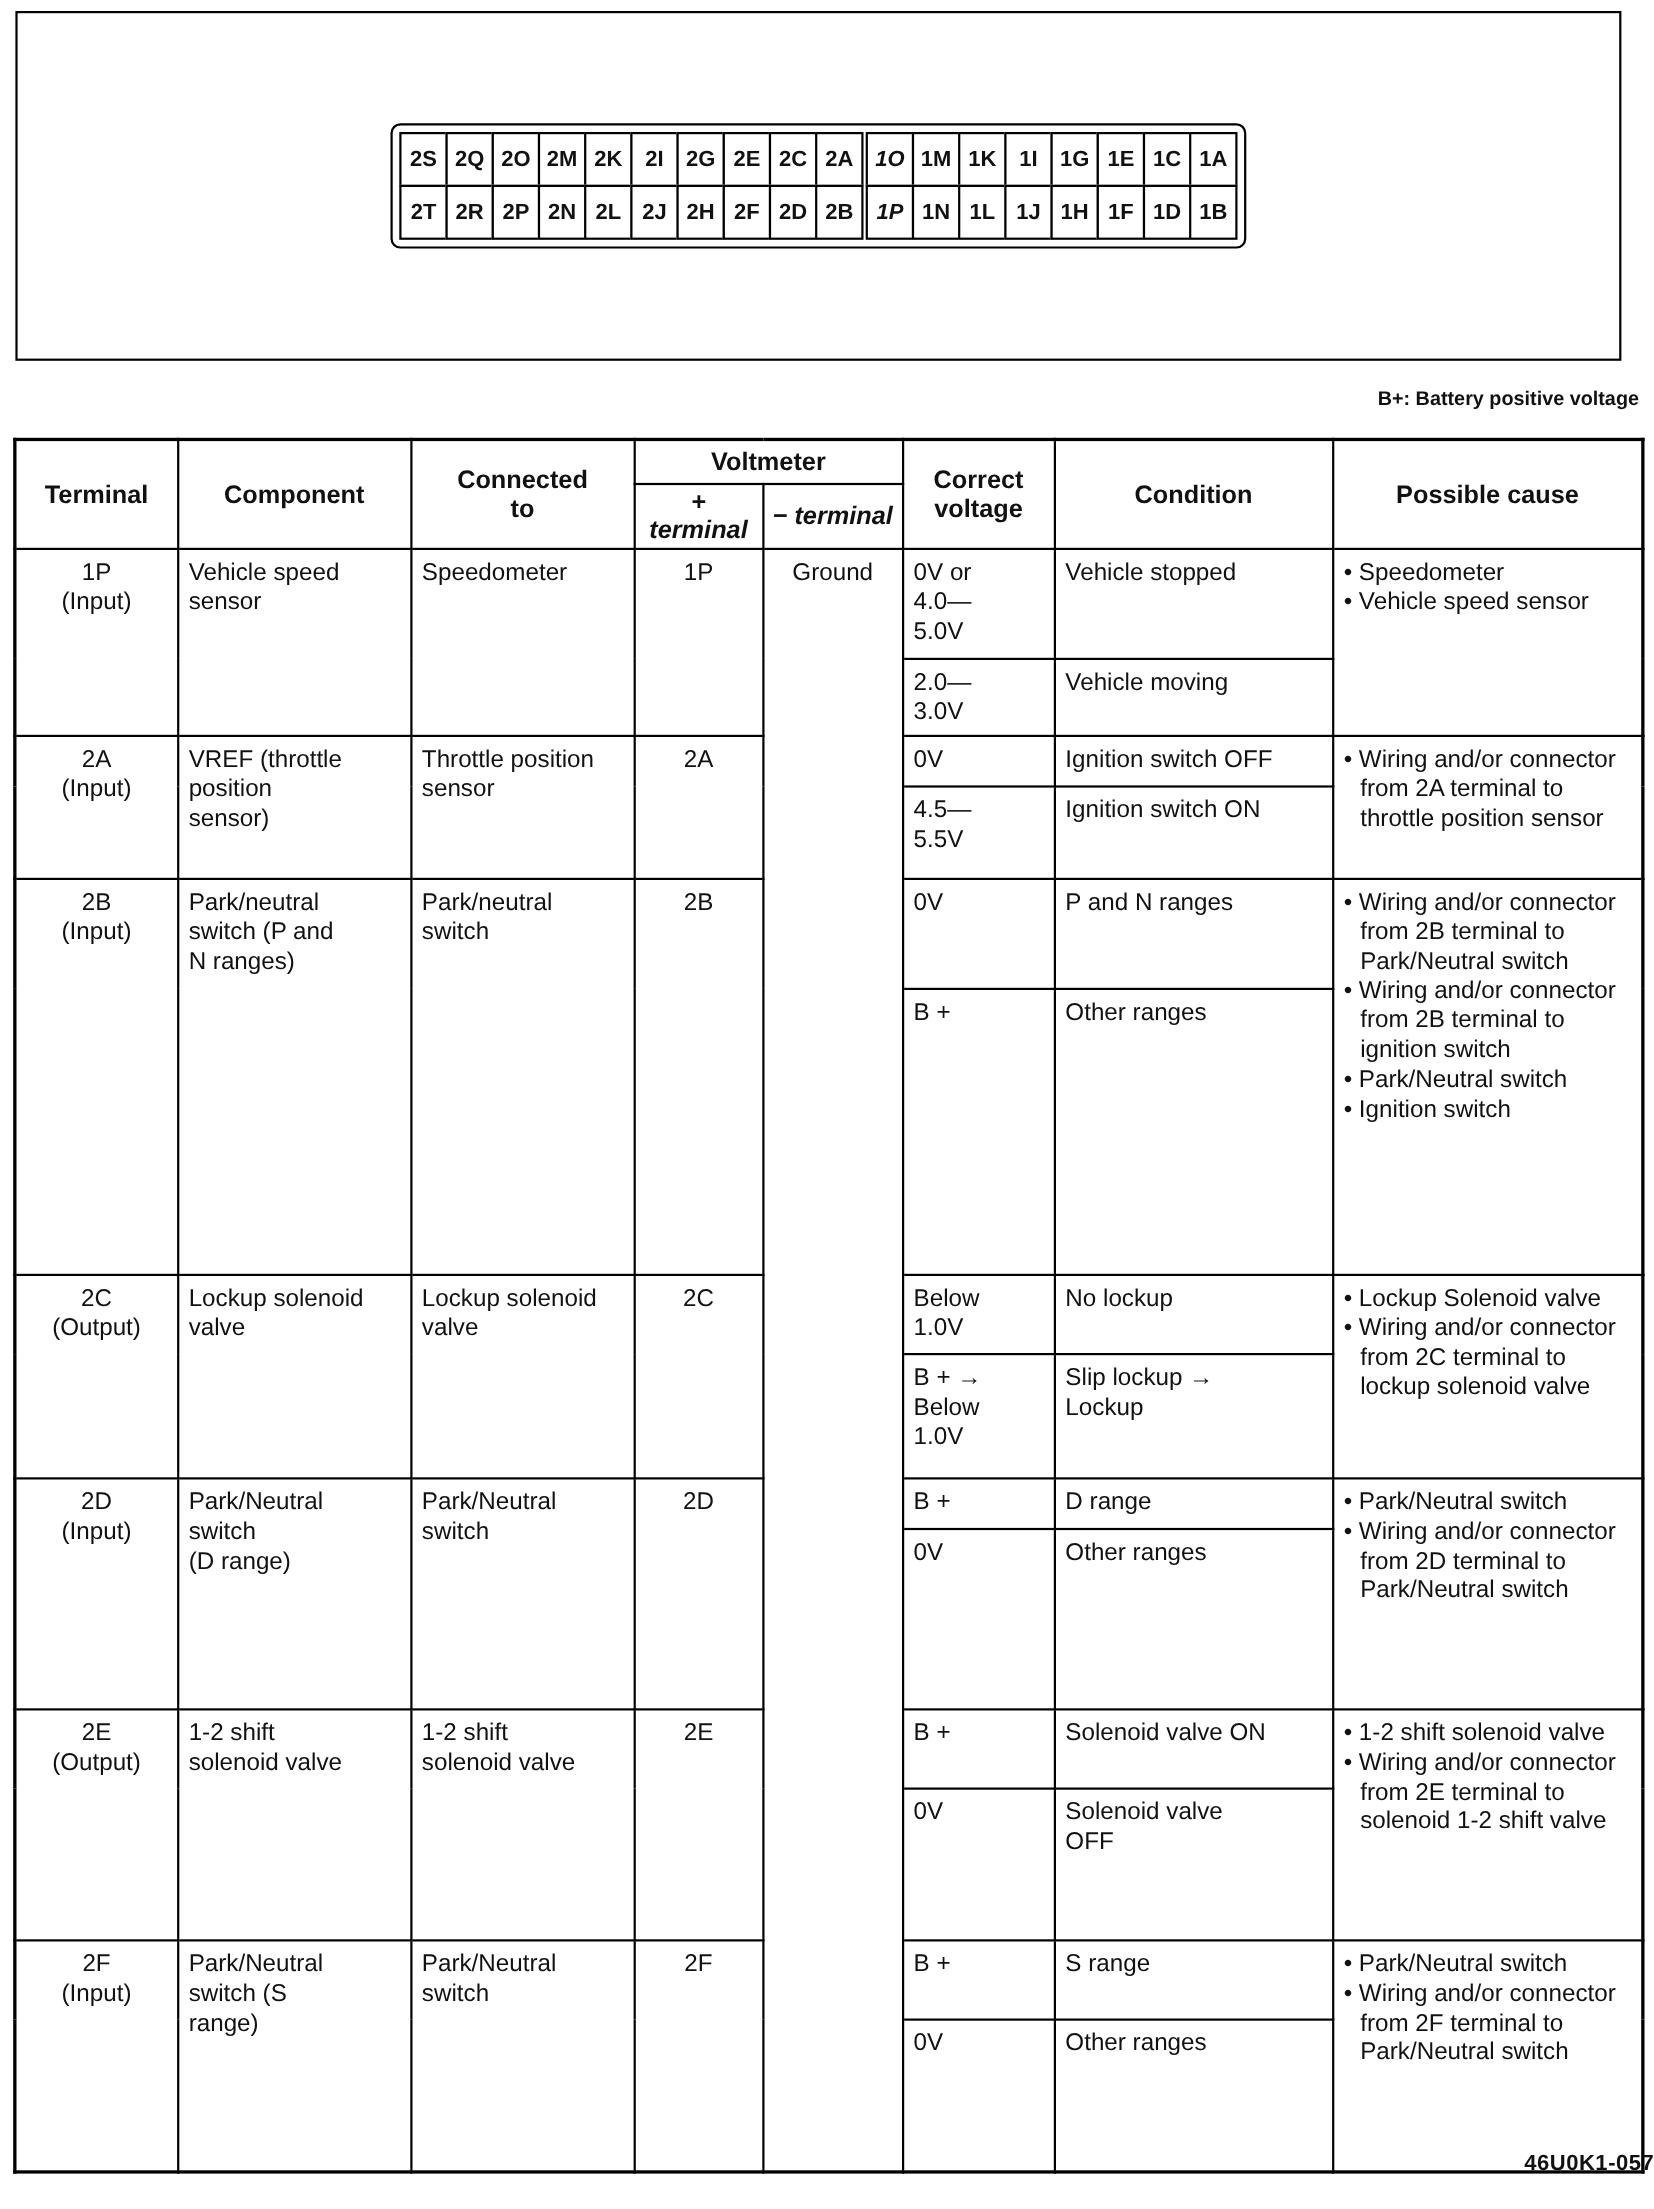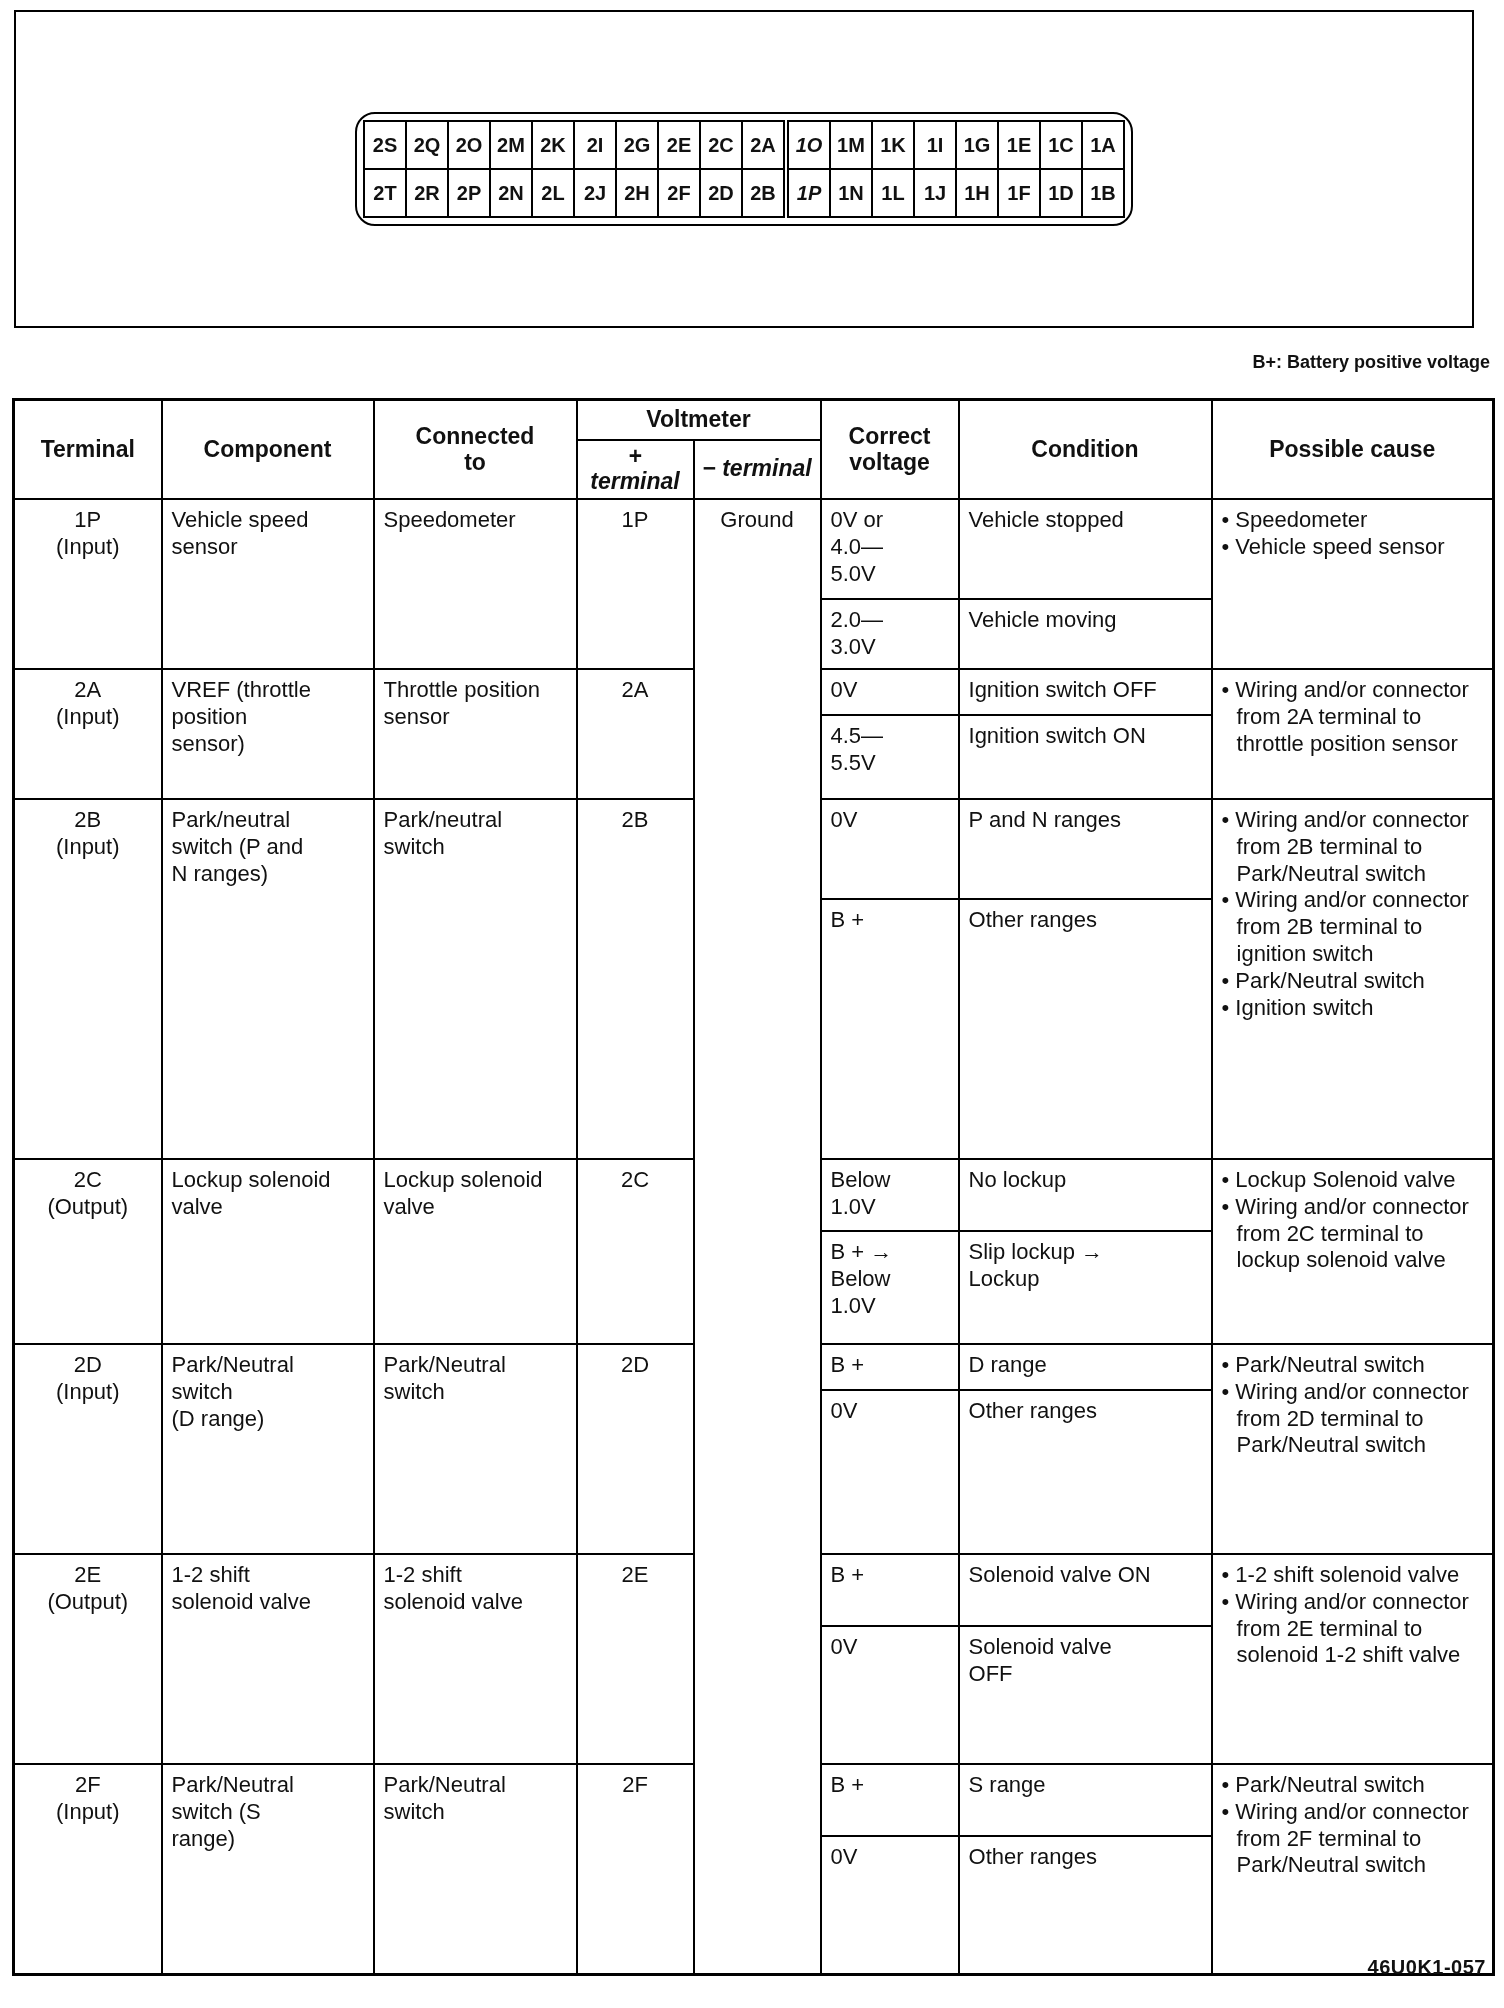--- a/index.html
+++ b/index.html
@@ -11,21 +11,21 @@
     color: #111;
   }
   .page { position: relative; width: 1504px; height: 2008px; overflow: hidden; background: #fff; }
 
   
   .top-frame {
     position: absolute; left: 14px; top: 10px; width: 1460px; height: 318px;
     border: 2px solid #000; display: flex; align-items: center; justify-content: center;
     background: #fff;
   }
-  .connector-shell { border: 2px solid #000; border-radius: 20px; padding: 6px; background: #fff; }
+  .connector-shell { border: 2px solid #000; border-radius: 9px; padding: 6px; background: #fff; }
   .crow { display: flex; }
   .crow + .crow { margin-top: -2px; text-align: center; }
   .ccell {
     width: 44px; height: 50px; border: 2px solid #000; margin-left: -2px;
     display: flex; align-items: center; justify-content: center;
     font-size: 20px; font-weight: bold; background: #fff;
   }
   .ccell:first-child { margin-left: 0; }
   .ccell:nth-child(11) { margin-left: 2px; font-style: italic; } 
 
@@ -43,21 +43,21 @@
   }
   table.spec th {
     font-weight: bold; font-size: 23px; text-align: center; vertical-align: middle;
     padding: 3px 4px; line-height: 1.12;
   }
   th.subhead { font-size: 19px; padding: 2px; font-style: italic; }
   td.c-term, td.c-plus, td.c-ground { text-align: center; }
   td.c-cause { padding-left: 10px; }
   .cause { padding-left: 15px; text-indent: -15px; }
 
-  .footer { position: absolute; top: 1956px; right: 18px; font-size: 20px; font-weight: bold; letter-spacing: .5px; }
+  .footer { position: absolute; top: 1956px; right: 0; font-size: 20px; font-weight: bold; letter-spacing: .5px; }
 </style>
 </head>
 <body>
 
 <div class="page">
 
   <div class="top-frame">
     <div class="connector-shell">
       <div class="crow">
           <div class="ccell">2S</div>

